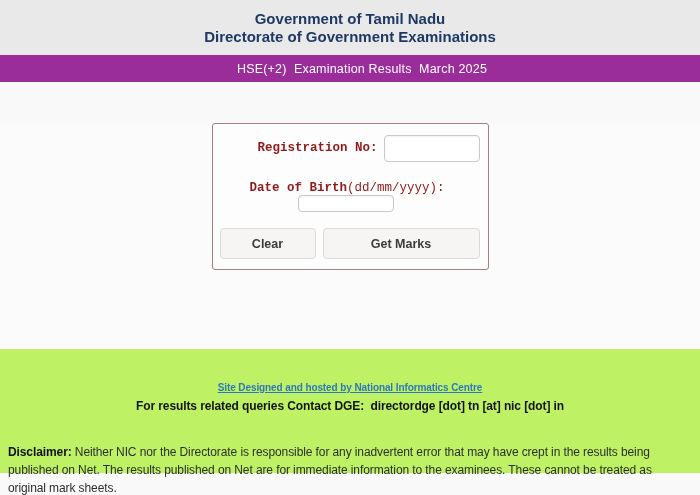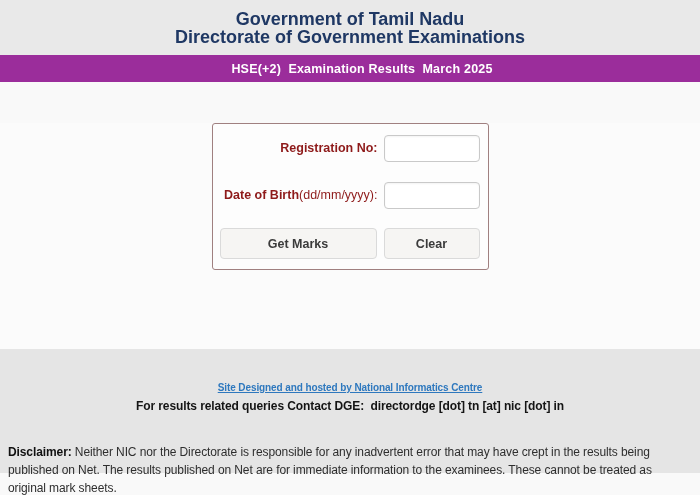--- a/index.html
+++ b/index.html
@@ -7,64 +7,64 @@
   body { font-family:"Liberation Sans", sans-serif; background:#f9f9f9; }
   .page { width:700px; height:495px; overflow:hidden; }
 
   
   .header-band {
     height:55px; background:#e9e9e9;
     display:flex; flex-direction:column; align-items:center; justify-content:center;
     gap:2px;
   }
   .header-line {
-    color:#1f3864; font-weight:bold; font-size:18px; line-height:16px;
+    color:#1f3864; font-weight:bold; font-size:15px; line-height:16px;
   }
 
   
   .banner {
     height:27px; background:#9b2d9b; color:#ffffff;
     display:flex; align-items:center; justify-content:center;
   }
   .banner-title {
-    font-weight:bold; font-size:12.5px; letter-spacing:0.2px; white-space:pre-wrap;margin-left:24px;
+    font-weight:normal; font-size:12.5px; letter-spacing:0.2px; white-space:pre-wrap;margin-left:24px;
   }
 
   
   .main { height:226px; background:#fbfbfb; }
   .form-box {
     width:277px; height:147px; margin:41px auto 0 auto;
     border:1px solid #a08080; border-radius:3px; background:#fdfdfd;
     padding-top:10px;
   }
   .form-row { display:flex; align-items:center; height:28px; }
-  .form-row + .form-row { margin-top:19px; }
+  .form-row + .form-row { margin-top:19px;flex-direction:column; }
   .form-label {
     flex:1; text-align:right; padding-right:6px;
-    color:#8e1a1a; font-size:12.5px; font-weight:bold; white-space:nowrap;
+    color:#8e1a1a; font-size:12.5px; font-weight:bold; white-space:nowrap;font-family:Liberation Mono, monospace;
   }
   .label-hint { font-weight:normal; }
   .form-input {
     width:96px; height:27px; margin-right:8px;
     border:1px solid #c9c9c9; border-radius:4px; background:#ffffff;
     font-family:"Liberation Sans", sans-serif; font-size:13px; padding:0 6px;
     box-shadow:inset 0 1px 2px rgba(0,0,0,0.05);
   }
   .button-row { display:flex; gap:7px; padding:0 8px 0 7px; margin-top:19px; }
   .btn {
     height:31px; background:#f6f5f3; border:1px solid #dadada; border-radius:4px;
     font-family:"Liberation Sans", sans-serif; font-size:12.5px; font-weight:bold;
     color:#3b3b3b; cursor:pointer;
   }
   .btn-get-marks { width:157px; }
   .btn-clear { flex:1; }
 
   
   .footer-band {
-    height:124px; background:#e5e5e5; text-align:center; padding-top:28px;
+    height:124px; background:#bef264; text-align:center; padding-top:28px;
   }
   .nic-link {
     display:inline-block; color:#2e78be; font-size:10px; font-weight:bold;
     text-decoration:underline; letter-spacing:-0.1px; cursor:pointer;
   }
   .contact-line {
     margin-top:4px; color:#141414; font-size:12px; font-weight:bold;
     letter-spacing:-0.1px; white-space:pre-wrap;
   }
   .disclaimer {
@@ -97,22 +97,22 @@
         <label class="form-label">Registration No:</label>
         <input class="form-input" type="text" value="" style="">
       </div>
 
       <div class="form-row">
         <label class="form-label"><span>Date of Birth</span><span class="label-hint">(dd/mm/yyyy):</span></label>
         <input class="form-input" type="text" value="" style="">
       </div>
 
       <div class="button-row">
+        <button class="btn btn-clear">Clear</button>
         <button class="btn btn-get-marks">Get Marks</button>
-        <button class="btn btn-clear">Clear</button>
       </div>
 
     </div>
   </div>
 
   <div class="footer-band">
     <a class="nic-link">Site Designed and hosted by National Informatics Centre</a>
     <div class="contact-line">For results related queries Contact DGE:  directordge [dot] tn [at] nic [dot] in</div>
     <div class="disclaimer"><b>Disclaimer:</b> <span>Neither NIC nor the Directorate is responsible for any inadvertent error that may have crept in the results being published on Net. The results published on Net are for immediate information to the examinees. These cannot be treated as original mark sheets.</span></div>
   </div>

